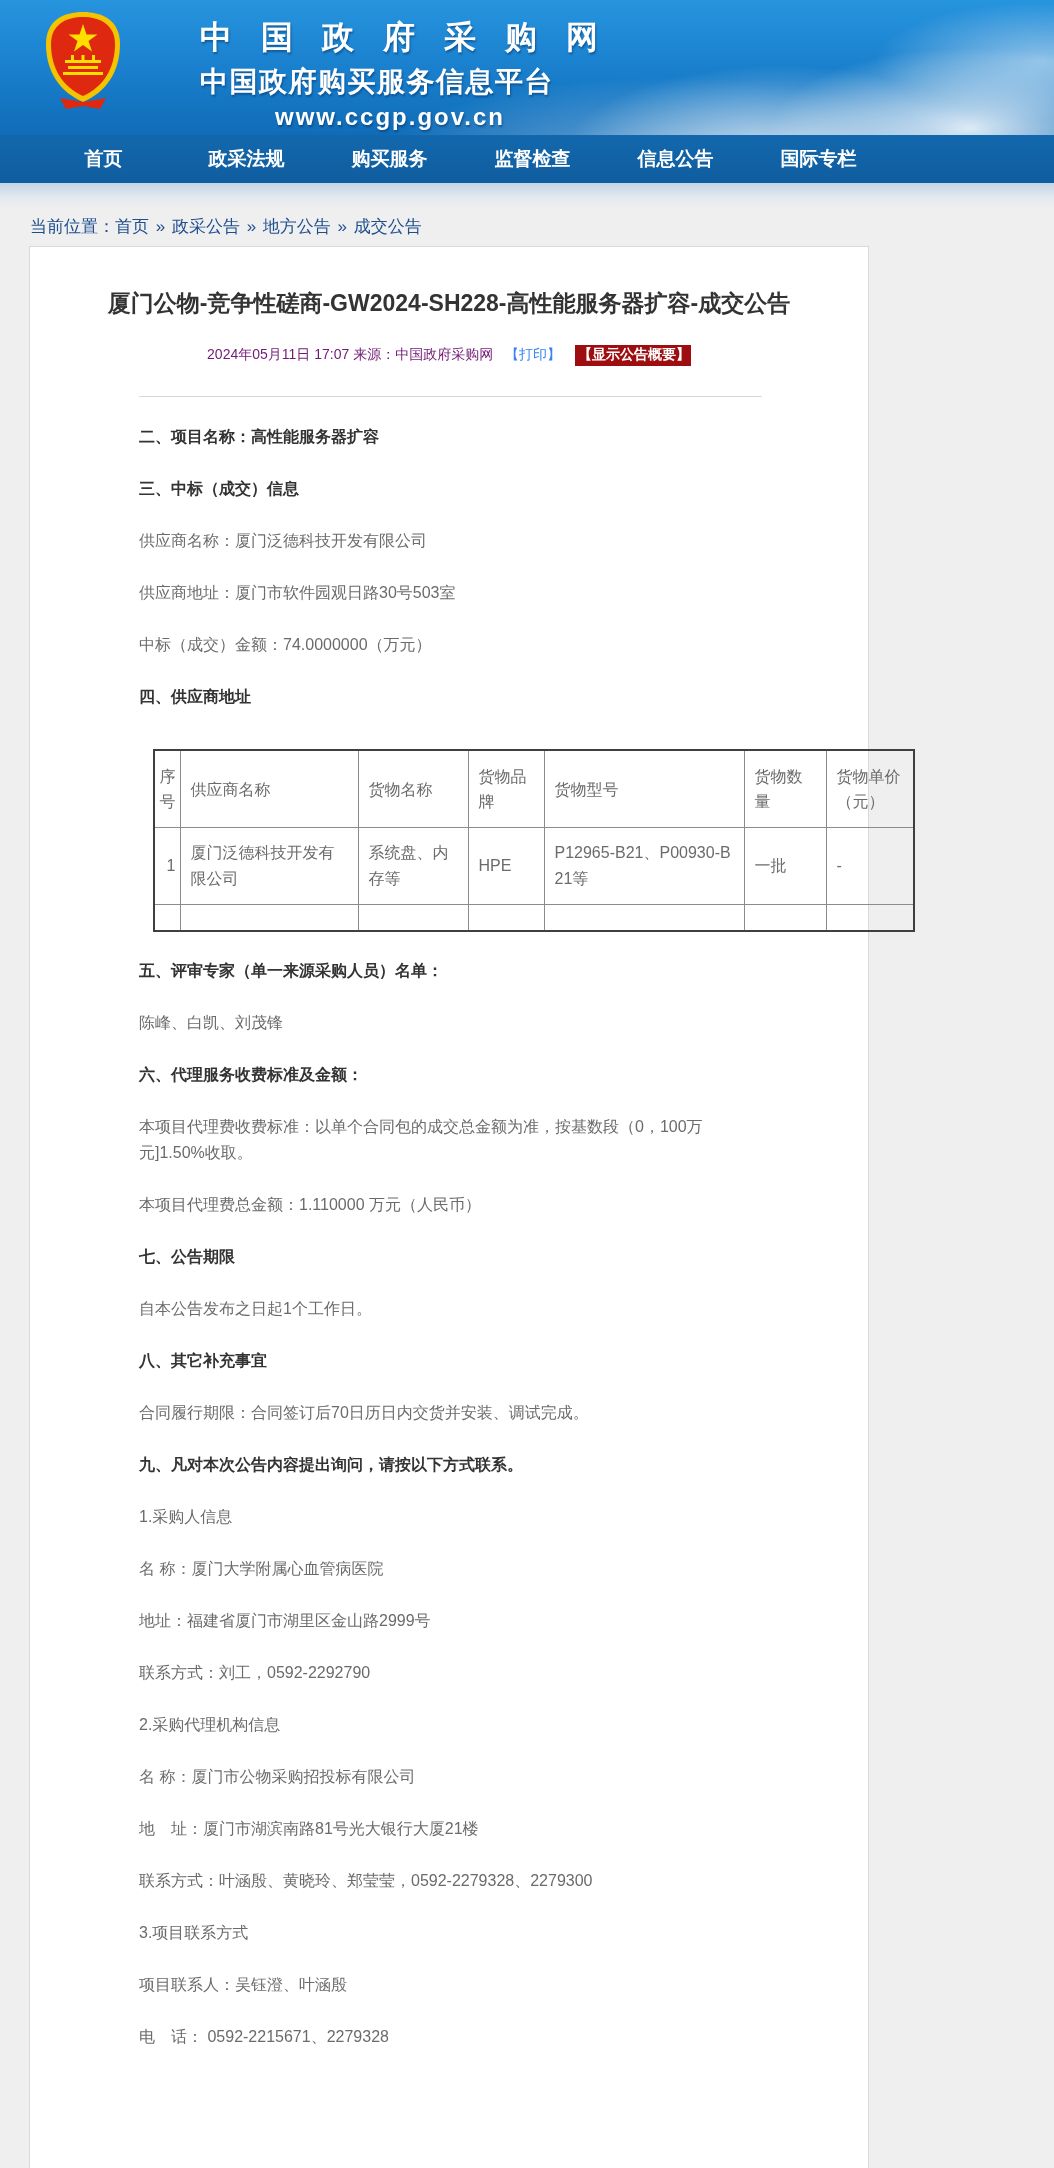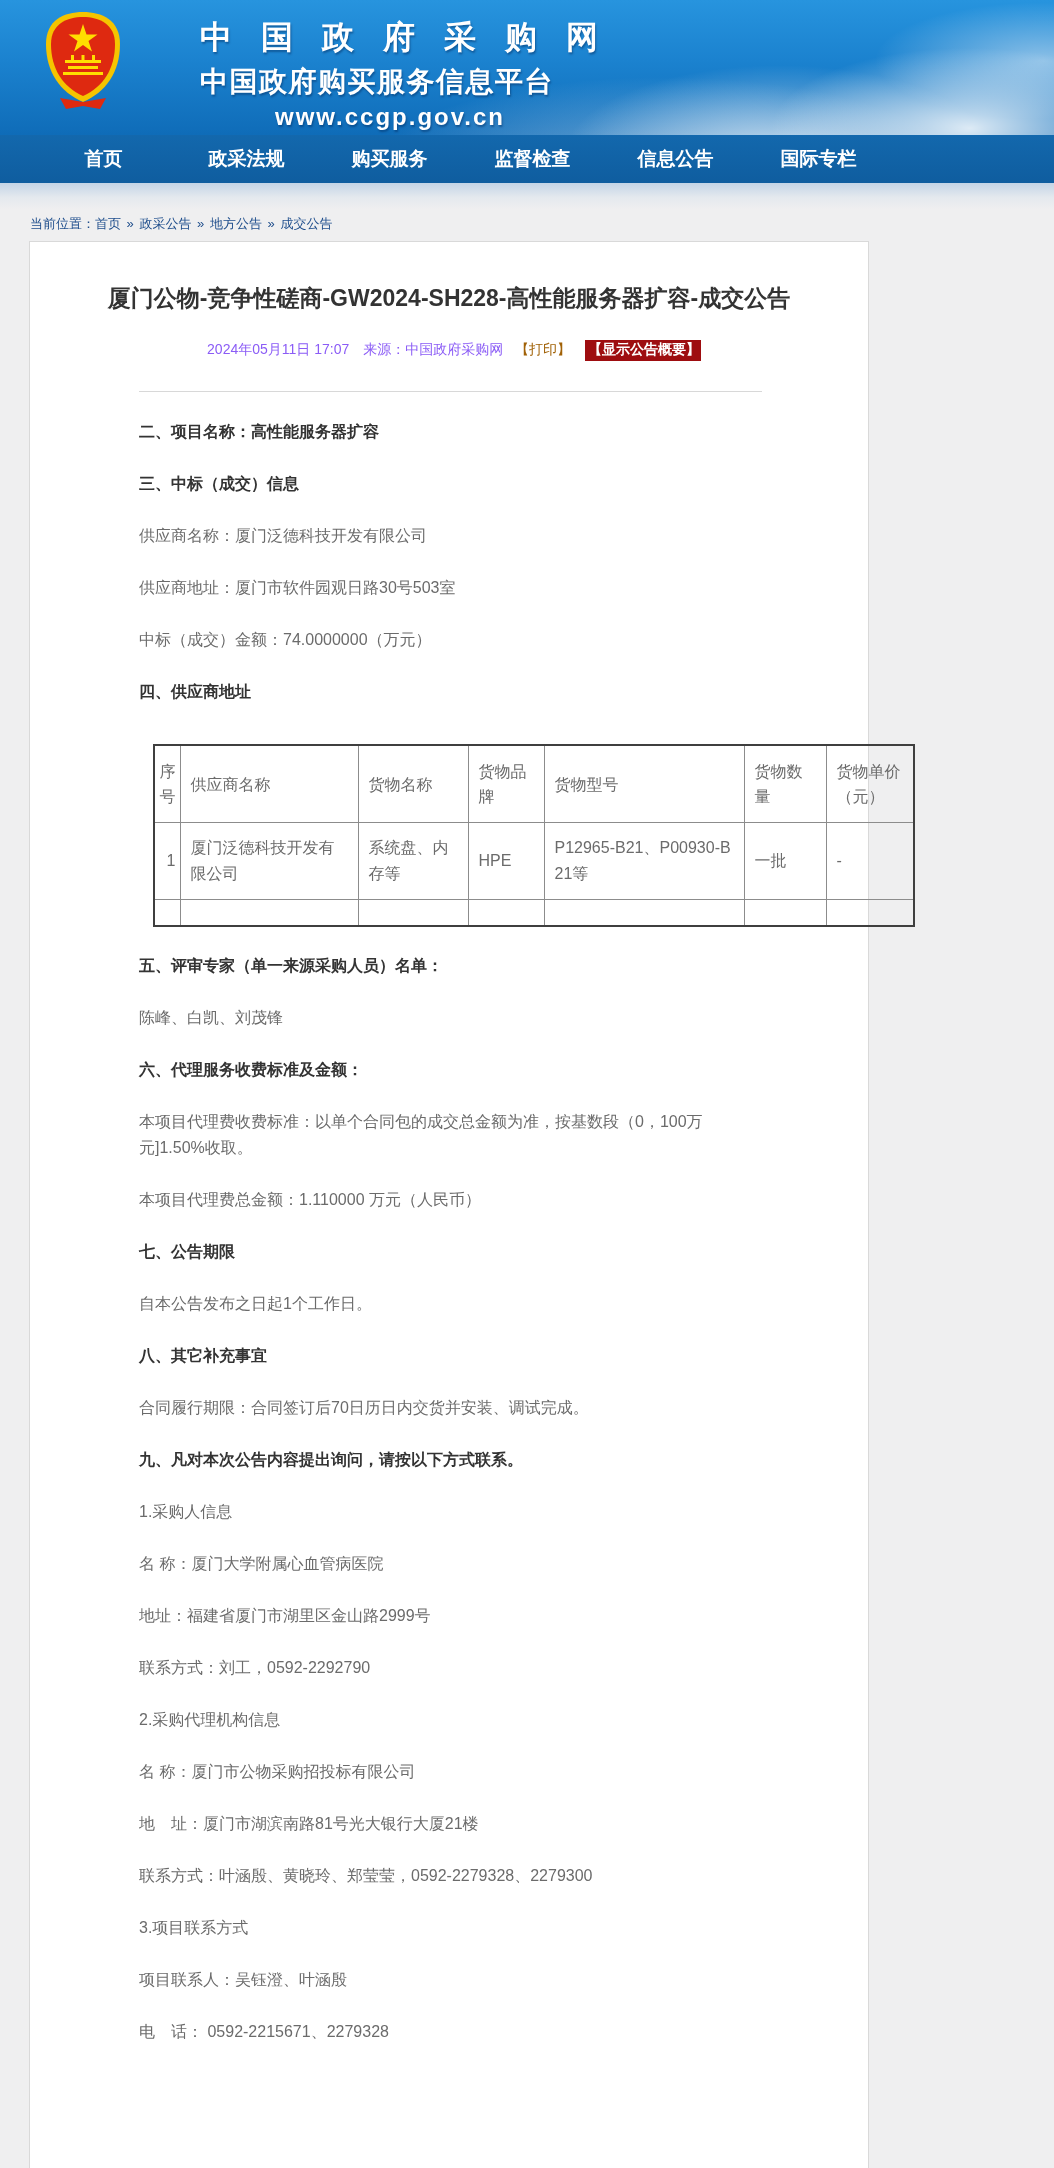--- a/index.html
+++ b/index.html
@@ -28,35 +28,35 @@
   .main-nav{
     height:48px; background:linear-gradient(180deg,#1368ad 0%, #0f5d9f 100%);
     display:flex; align-items:center; padding-left:32px;
   }
   .nav-item{
     width:143px; text-align:center; color:#fff; font-size:19px; font-weight:bold;
     text-decoration:none; cursor:pointer; display:block;
   }
   .nav-fade{ height:26px; background:linear-gradient(180deg,#c3d4e6 0%, #e4e9ee 55%, #efeff0 100%); }
   
-  .breadcrumb{ padding:6px 0 8px 30px; font-size:13px; color:#1f4e8c; }
+  .breadcrumb{ padding:6px 0 8px 30px; font-size:17px; color:#1f4e8c; }
   .breadcrumb a{ color:#1f4e8c; text-decoration:none; cursor:pointer; }
   .bc-sep{ color:#1f4e8c; padding:0 2px; }
   
   .content-card{
     margin-left:29px; width:840px; height:1930px;
     background:#fff; border:1px solid #d9d9d9;
   }
   .article-title{
     margin:40px 46px 0 46px; text-align:center;
     font-size:23px; font-weight:bold; color:#333; line-height:32px;
   }
   .article-meta{ margin-top:26px; text-align:center; font-size:14px; color:#8a8a8a; }
-  .article-meta .mdatetime, .article-meta .msource{ color:#8b5cf6;margin-left:10px; }
-  .print-btn{ color:#a16207; margin-left:8px; cursor:pointer; text-decoration:none; }
+  .article-meta .mdatetime, .article-meta .msource{ color:#701a75; }
+  .print-btn{ color:#3b82f6; margin-left:8px; cursor:pointer; text-decoration:none; }
   .summary-btn{
     display:inline-block; margin-left:10px; padding:1px 1px 2px 3px;
     background:#9e0d10; color:#fff; font-weight:bold; cursor:pointer; text-decoration:none;
   }
   .article-divider{ border:none; border-top:1px solid #d8d8d8; margin:30px 106px 0 109px; }
   .article-body{ padding:14px 110px 0 109px; font-size:16px; color:#6b6b6b; }
   .article-body p{ padding:13px 0; line-height:26px; }
   .article-body strong{ color:#333; font-weight:bold; }
   .ptext.after-bold{ margin-left:6px; }
   

